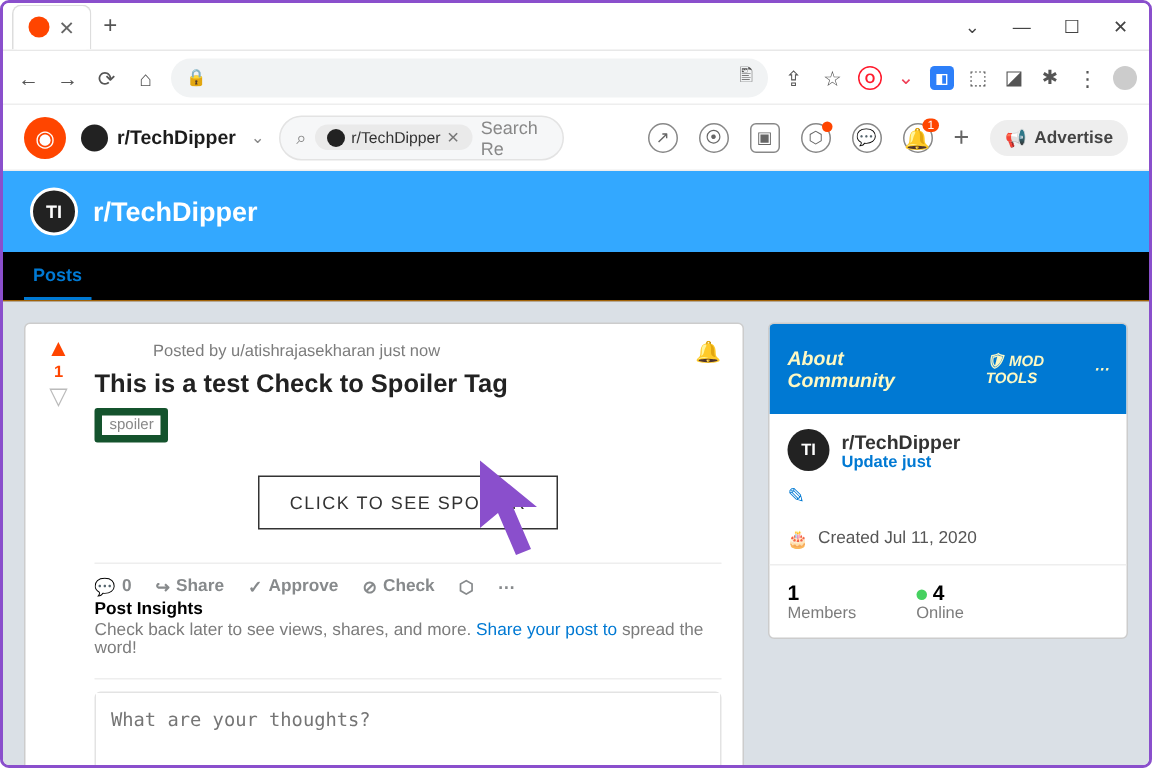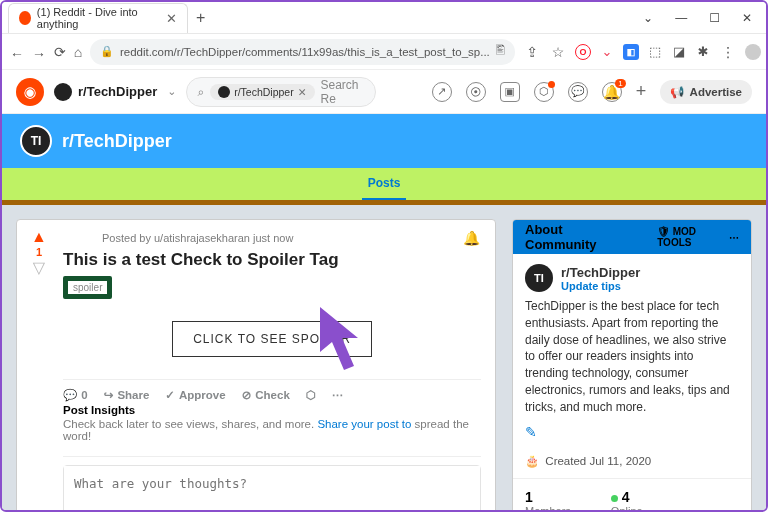--- a/index.html
+++ b/index.html
@@ -33,21 +33,21 @@
 .headicons { display:flex; align-items:center; gap:14px; color:#666;}
 .hicon { width:20px; height:20px; border:1.3px solid #888; border-radius:50%; display:flex; align-items:center; justify-content:center; font-size:11px; position:relative;}
 .hicon.sq { border-radius:4px;}
 .hicon .dot { position:absolute; top:-2px; right:-2px; width:7px; height:7px; background:#ff4500; border-radius:50%;}
 .hicon.bell .cnt { position:absolute; top:-4px; right:-5px; background:#ff4500; color:#fff; font-size:8px; border-radius:7px; padding:0 3px;}
 .plus { font-size:18px; color:#666;}
 .ad { display:flex; align-items:center; gap:5px; background:#eee; border-radius:16px; padding:5px 10px; font-size:11.5px; font-weight:600; color:#444;}
 .banner { background:#33a8ff; height:54px; display:flex; align-items:center; padding:0 18px; gap:10px;}
 .banner-ic { width:32px; height:32px; background:#222; border:2px solid #fff; border-radius:50%; display:flex; align-items:center; justify-content:center; color:#fff; font-size:12px; font-weight:bold;}
 .banner-name { color:#fff; font-size:18px; font-weight:700;}
-.tabs { background:#bef264; border-bottom:5px solid #a16207; padding:0 14px;text-align:center;}
+.tabs { background:#000000; border-bottom:1px solid #a16207; padding:0 14px;}
 .tabs .tabi { display:inline-block; padding:8px 6px; font-size:12px; font-weight:600; color:#0079d3; border-bottom:2px solid #0079d3;}
 .content { display:flex; gap:16px; padding:14px; background:#dae0e6;}
 .post { flex:1; background:#fff; border:1px solid #ccc; border-radius:4px; padding:10px 14px; position:relative;}
 .votes { position:absolute; left:10px; top:8px; width:24px; text-align:center;}
 .arrow-up { color:#ff4500; font-size:16px;}
 .count { color:#ff4500; font-size:11px; font-weight:700;}
 .arrow-dn { color:#bbb; font-size:16px;}
 .postbody { margin-left:32px;}
 .posthead { display:flex; align-items:center; justify-content:space-between;}
 .byline { font-size:11px; color:#7c7c7c;margin-left:39px;}
@@ -61,21 +61,21 @@
 .insights-h { font-size:11.5px; font-weight:700; margin-top:2px;}
 .insights-t { font-size:11.5px; color:#7c7c7c; margin-top:2px;}
 .insights-t a { color:#0079d3; text-decoration:none;}
 .divider { border:none; border-top:1px solid #eee; margin:14px 0 8px;}
 .commentas { font-size:11px; color:#555;}
 .commentas a { color:#0079d3; text-decoration:none;}
 .cbox { border:1px solid #e3e3e3; border-radius:4px; margin-top:6px; }
 .cinput { width:100%; border:none; padding:10px; font-size:12.5px; color:#888; min-height:50px; resize:none; outline:none;}
 .side { width:240px; display:flex; flex-direction:column; gap:12px;}
 .card { background:#fff; border:1px solid #ccc; border-radius:4px; overflow:hidden;}
-.chead { background:#0079d3; color:#000000; padding:2px 12px; display:flex; align-items:center; justify-content:space-between; font-size:13px; font-weight:700;}
+.chead { background:#0079d3; color:#fef9c3; padding:15px 12px; display:flex; align-items:center; justify-content:space-between; font-size:13px; font-weight:700;font-style:italic;}
 .chead .tools { display:flex; align-items:center; gap:8px; font-size:10px; font-weight:700;margin-left:34px;}
 .cbody { padding:10px 12px; font-size:12px; color:#333;}
 .ccomm { display:flex; gap:8px; align-items:center; margin-bottom:6px;}
 .cicon { width:28px; height:28px; background:#222; border-radius:50%; color:#fff; display:flex; align-items:center; justify-content:center; font-size:11px; font-weight:bold;}
 .cname { font-size:13px; font-weight:700;}
 .upd { color:#0079d3; font-size:11px; font-weight:700;}
 .desc { line-height:1.4; margin:4px 0 6px;}
 .pencil { color:#0079d3; font-size:14px; margin:2px 0 8px; display:inline-block;}
 .created { display:flex; align-items:center; gap:6px; color:#555; font-size:11.5px; margin-top:6px;}
 .stats { display:flex; gap:40px; padding:10px 12px; border-top:1px solid #eee;}
@@ -84,40 +84,38 @@
 .greendot { display:inline-block; width:7px; height:7px; background:#46d160; border-radius:50%; margin-right:4px;}
 .cursor { position:absolute; left:308px; top:300px; pointer-events:none;}
 .cursor svg { width:60px; height:80px;}
 </style>
 </head>
 <body>
 
 <div class="titlebar">
   <div class="tab">
     <span class="favicon"></span>
-    <span>(1) Reddit - Dive into anything</span>
     <span class="tab-close">✕</span>
   </div>
   <div class="newtab">+</div>
   <div class="winctrl">
     <span>⌄</span>
     <span>—</span>
     <span>☐</span>
     <span>✕</span>
   </div>
 </div>
 
 <div class="addrbar">
   <span class="nav-ic">←</span>
   <span class="nav-ic">→</span>
   <span class="nav-ic">⟳</span>
   <span class="nav-ic">⌂</span>
   <div class="url">
     <span class="lock">🔒</span>
-    <span>reddit.com/r/TechDipper/comments/11x99as/this_is_a_test_post_to_sp...</span>
     <span style="margin-left:auto">🖺</span>
   </div>
   <div class="exticons">
     <span class="nav-ic">⇪</span>
     <span class="nav-ic">☆</span>
     <span class="ext o">O</span>
     <span class="ext pocket">⌄</span>
     <span class="ext blue">◧</span>
     <span class="ext">⬚</span>
     <span class="ext">◪</span>
@@ -213,24 +211,23 @@
           <span>⋯</span>
         </span>
       </div>
       <div class="cbody">
         <div class="ccomm">
           <div class="cicon">
               <span>TI</span>
             </div>
           <div>
             <div class="cname">r/TechDipper</div>
-            <div class="upd">Update tips</div>
+            <div class="upd">Update just</div>
           </div>
         </div>
-        <div class="desc">TechDipper is the best place for tech enthusiasts. Apart from reporting the daily dose of headlines, we also strive to offer our readers insights into trending technology, consumer electronics, rumors and leaks, tips and tricks, and much more.</div>
         <span class="pencil">✎</span>
         <div class="created">🎂 <span>Created Jul 11, 2020</span></div>
       </div>
       <div class="stats">
         <div class="stat">
           <div class="n">1</div>
           <div class="l">Members</div>
         </div>
         <div class="stat">
           <div class="n"><span class="greendot"></span><span>4</span></div>

